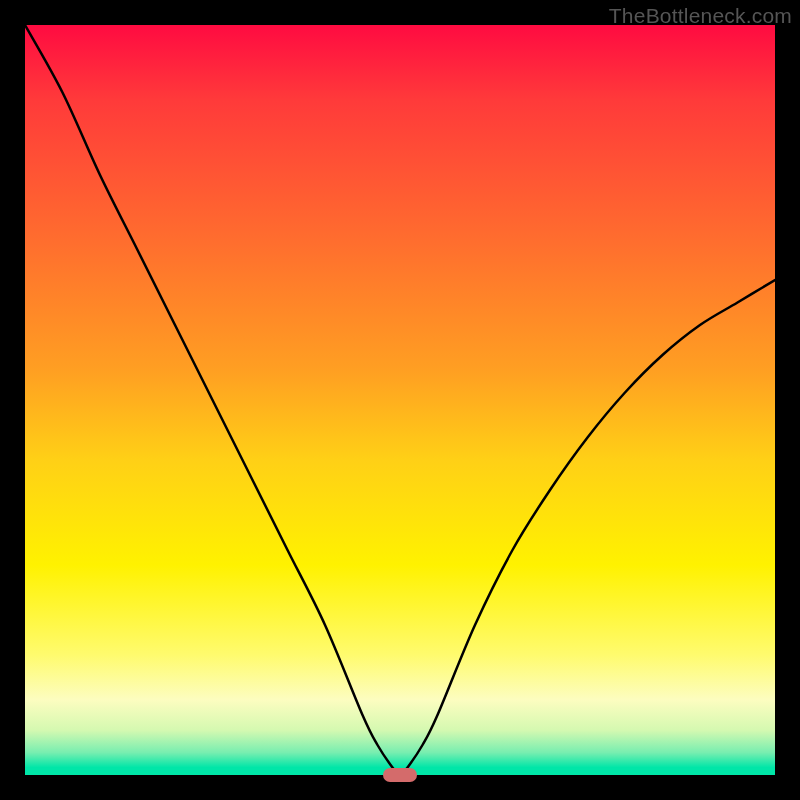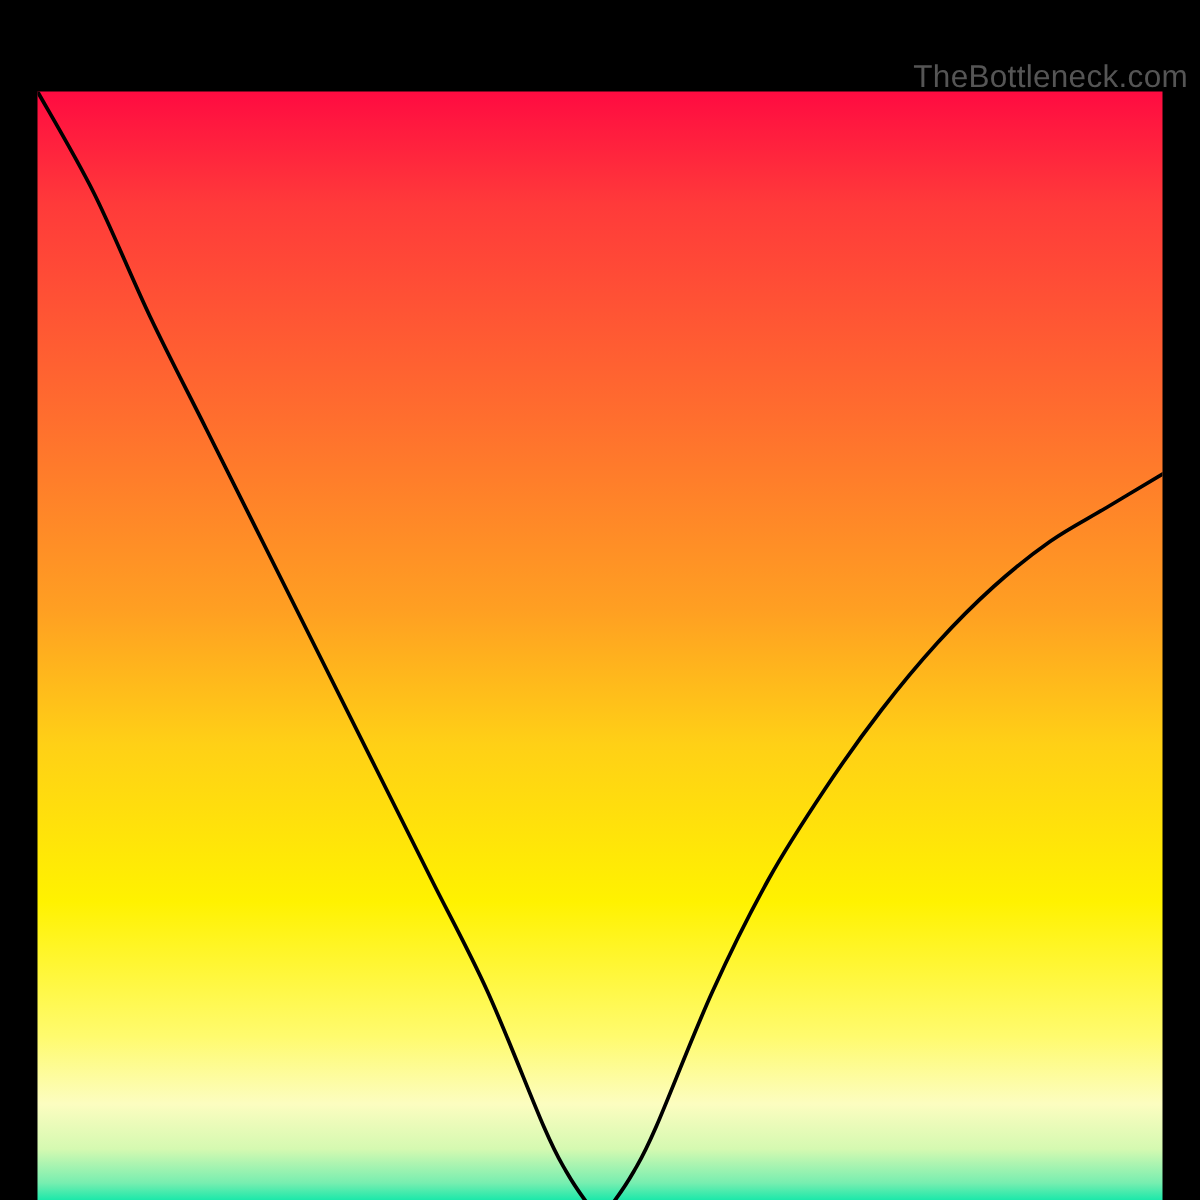--- a/index.html
+++ b/index.html
@@ -9,21 +9,20 @@
     height: 800px;
     background: #000;
     overflow: hidden;
     font-family: Arial, Helvetica, sans-serif;
   }
   .frame {
     position: relative;
     width: 800px;
     height: 716px;
     background: #000;
-    margin-top: 36px;
   }
   .watermark {
     position: absolute;
     top: 4px;
     right: 8px;
     color: #555;
     font-size: 21px;
     font-weight: 500;
     letter-spacing: 0.2px;
     z-index: 10;

